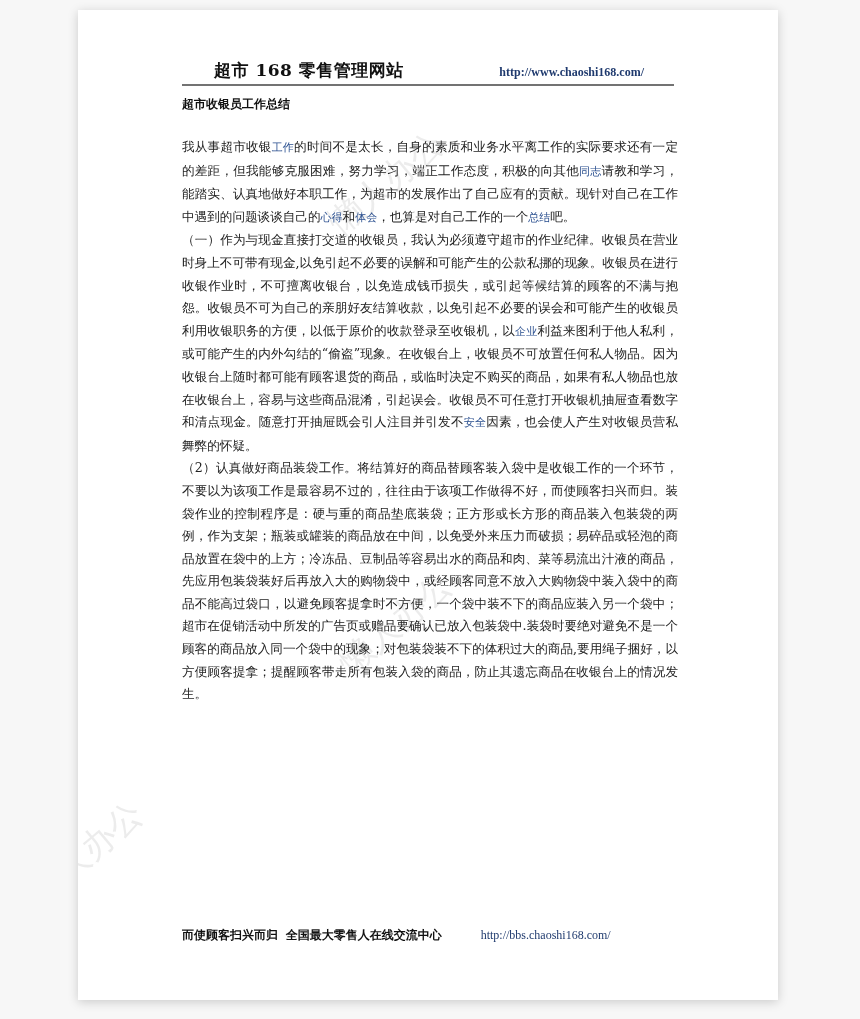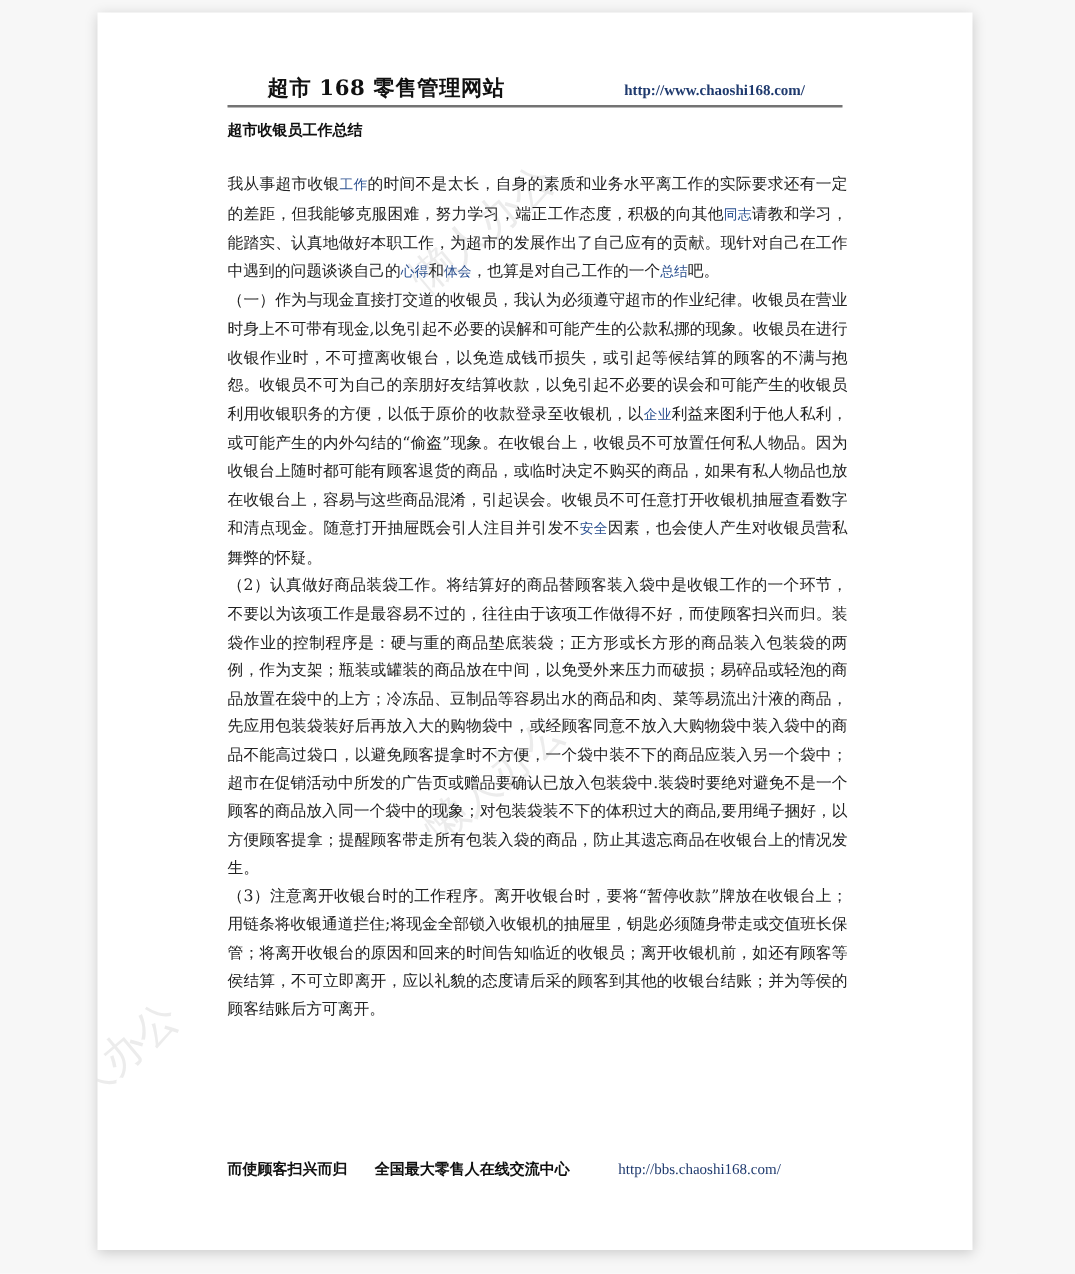--- a/index.html
+++ b/index.html
@@ -32,21 +32,21 @@
     position: absolute; left: 104px; top: 126px; width: 496px;
     font-size: 12.6px; line-height: 22.6px; color: #222; text-align: justify;
   }
   .body p { margin: 0; }
   .lnk { color: #2a4f8f; font-size: 11px; }
   .footer {
     position: absolute; left: 104px; top: 917px; font-size: 12px; color: #111;
     white-space: nowrap;
   }
   .footer .f1, .footer .f2 { font-weight: bold; font-family: "DejaVu Sans", sans-serif; }
-  .footer .f2 { margin-left: 18px; }
+  .footer .f2 { margin-left: 4px; }
   .footer .f3 { margin-left: 35px; color: #1f3a6e; font-family: "Liberation Serif", serif; font-size: 12px; }
   .wm {
     position: absolute; color: rgba(150,150,150,0.18); font-size: 34px; transform: rotate(-40deg);
     font-family: "DejaVu Sans", sans-serif; pointer-events: none; white-space: nowrap;
   }
 </style>
 </head>
 <body>
 
 <div class="page">
@@ -60,21 +60,20 @@
     <span class="site-title">超市 168 零售管理网站</span>
     <span class="site-url">http://www.chaoshi168.com/</span>
   </div>
 
   <div class="doc-title">超市收银员工作总结</div>
 
   <div class="body" id="doc-body">
       <p><span>我从事超市收银</span><span class="lnk">工作</span><span>的时间不是太长，自身的素质和业务水平离工作的实际要求还有一定的差距，但我能够克服困难，努力学习，端正工作态度，积极的向其他</span><span class="lnk">同志</span><span>请教和学习，能踏实、认真地做好本职工作，为超市的发展作出了自己应有的贡献。现针对自己在工作中遇到的问题谈谈自己的</span><span class="lnk">心得</span><span>和</span><span class="lnk">体会</span><span>，也算是对自己工作的一个</span><span class="lnk">总结</span><span>吧。</span></p>
       <p><span>（一）作为与现金直接打交道的收银员，我认为必须遵守超市的作业纪律。收银员在营业时身上不可带有现金,以免引起不必要的误解和可能产生的公款私挪的现象。收银员在进行收银作业时，不可擅离收银台，以免造成钱币损失，或引起等候结算的顾客的不满与抱怨。收银员不可为自己的亲朋好友结算收款，以免引起不必要的误会和可能产生的收银员利用收银职务的方便，以低于原价的收款登录至收银机，以</span><span class="lnk">企业</span><span>利益来图利于他人私利，或可能产生的内外勾结的“偷盗”现象。在收银台上，收银员不可放置任何私人物品。因为收银台上随时都可能有顾客退货的商品，或临时决定不购买的商品，如果有私人物品也放在收银台上，容易与这些商品混淆，引起误会。收银员不可任意打开收银机抽屉查看数字和清点现金。随意打开抽屉既会引人注目并引发不</span><span class="lnk">安全</span><span>因素，也会使人产生对收银员营私舞弊的怀疑。</span></p>
       <p><span>（2）认真做好商品装袋工作。将结算好的商品替顾客装入袋中是收银工作的一个环节，不要以为该项工作是最容易不过的，往往由于该项工作做得不好，而使顾客扫兴而归。装袋作业的控制程序是：硬与重的商品垫底装袋；正方形或长方形的商品装入包装袋的两例，作为支架；瓶装或罐装的商品放在中间，以免受外来压力而破损；易碎品或轻泡的商品放置在袋中的上方；冷冻品、豆制品等容易出水的商品和肉、菜等易流出汁液的商品，先应用包装袋装好后再放入大的购物袋中，或经顾客同意不放入大购物袋中装入袋中的商品不能高过袋口，以避免顾客提拿时不方便，一个袋中装不下的商品应装入另一个袋中；超市在促销活动中所发的广告页或赠品要确认已放入包装袋中.装袋时要绝对避免不是一个顾客的商品放入同一个袋中的现象；对包装袋装不下的体积过大的商品,要用绳子捆好，以方便顾客提拿；提醒顾客带走所有包装入袋的商品，防止其遗忘商品在收银台上的情况发生。</span></p>
-      <p><span>（3）注意离开收银台时的工作程序。离开收银台时，要将“暂停收款”牌放在收银台上；用链条将收银通道拦住;将现金全部锁入收银机的抽屉里，钥匙必须随身带走或交值班长保管；将离开收银台的原因和回来的时间告知临近的收银员；离开收银机前，如还有顾客等侯结算，不可立即离开，应以礼貌的态度请后采的顾客到其他的收银台结账；并为等侯的顾客结账后方可离开。</span></p>
     </div>
 
   <div class="footer">
     <span class="f1">而使顾客扫兴而归</span>
     <span class="f2">全国最大零售人在线交流中心</span>
     <span class="f3">http://bbs.chaoshi168.com/</span>
   </div>
 </div>
 
 </body></html>

